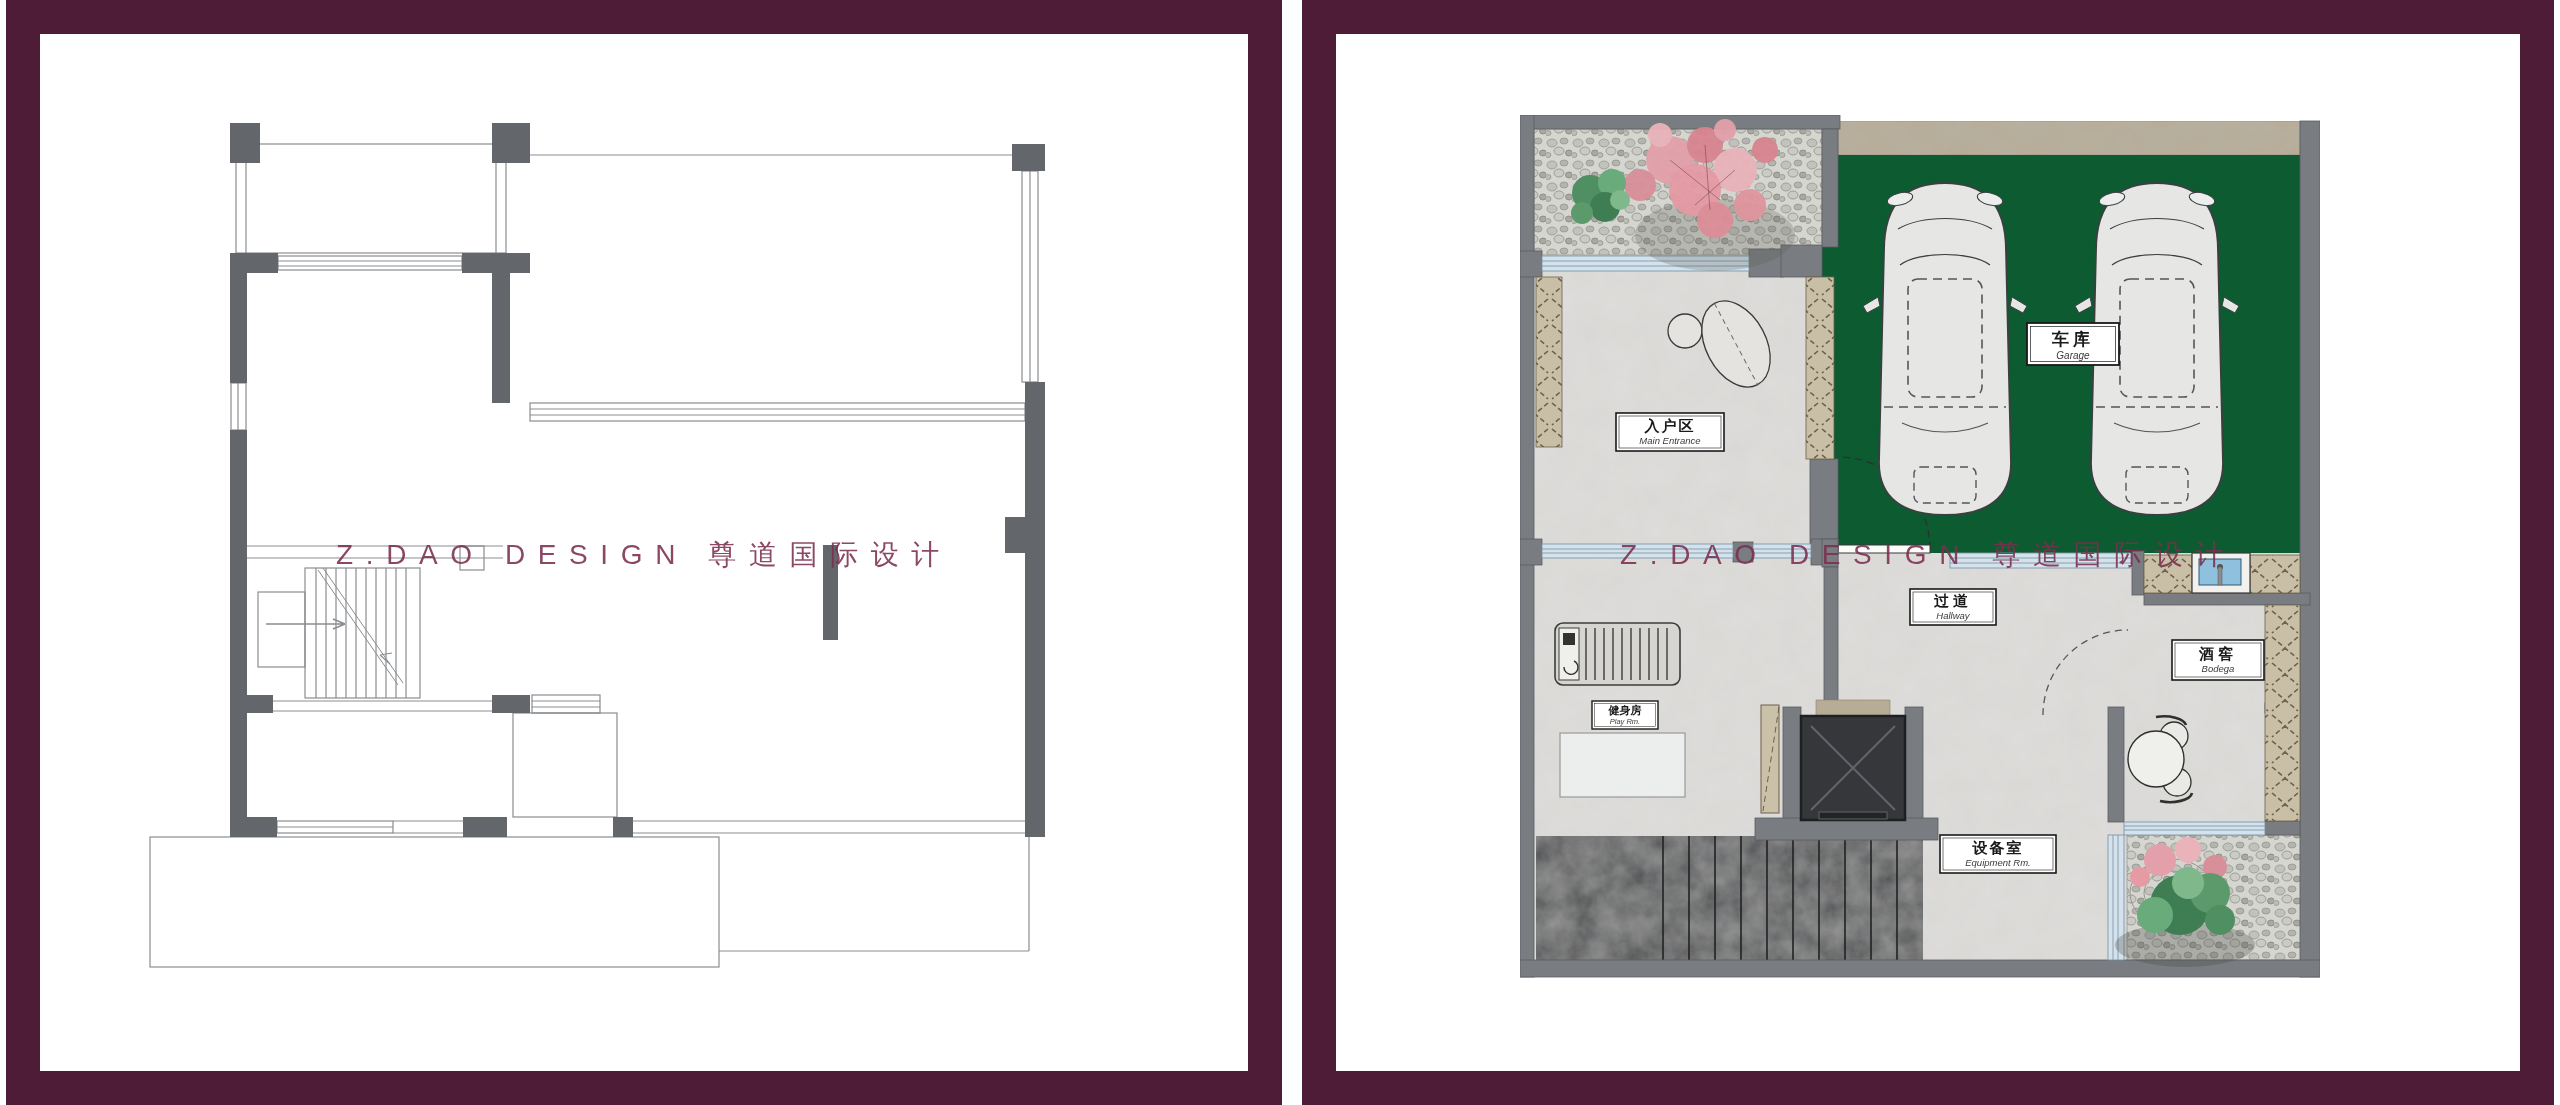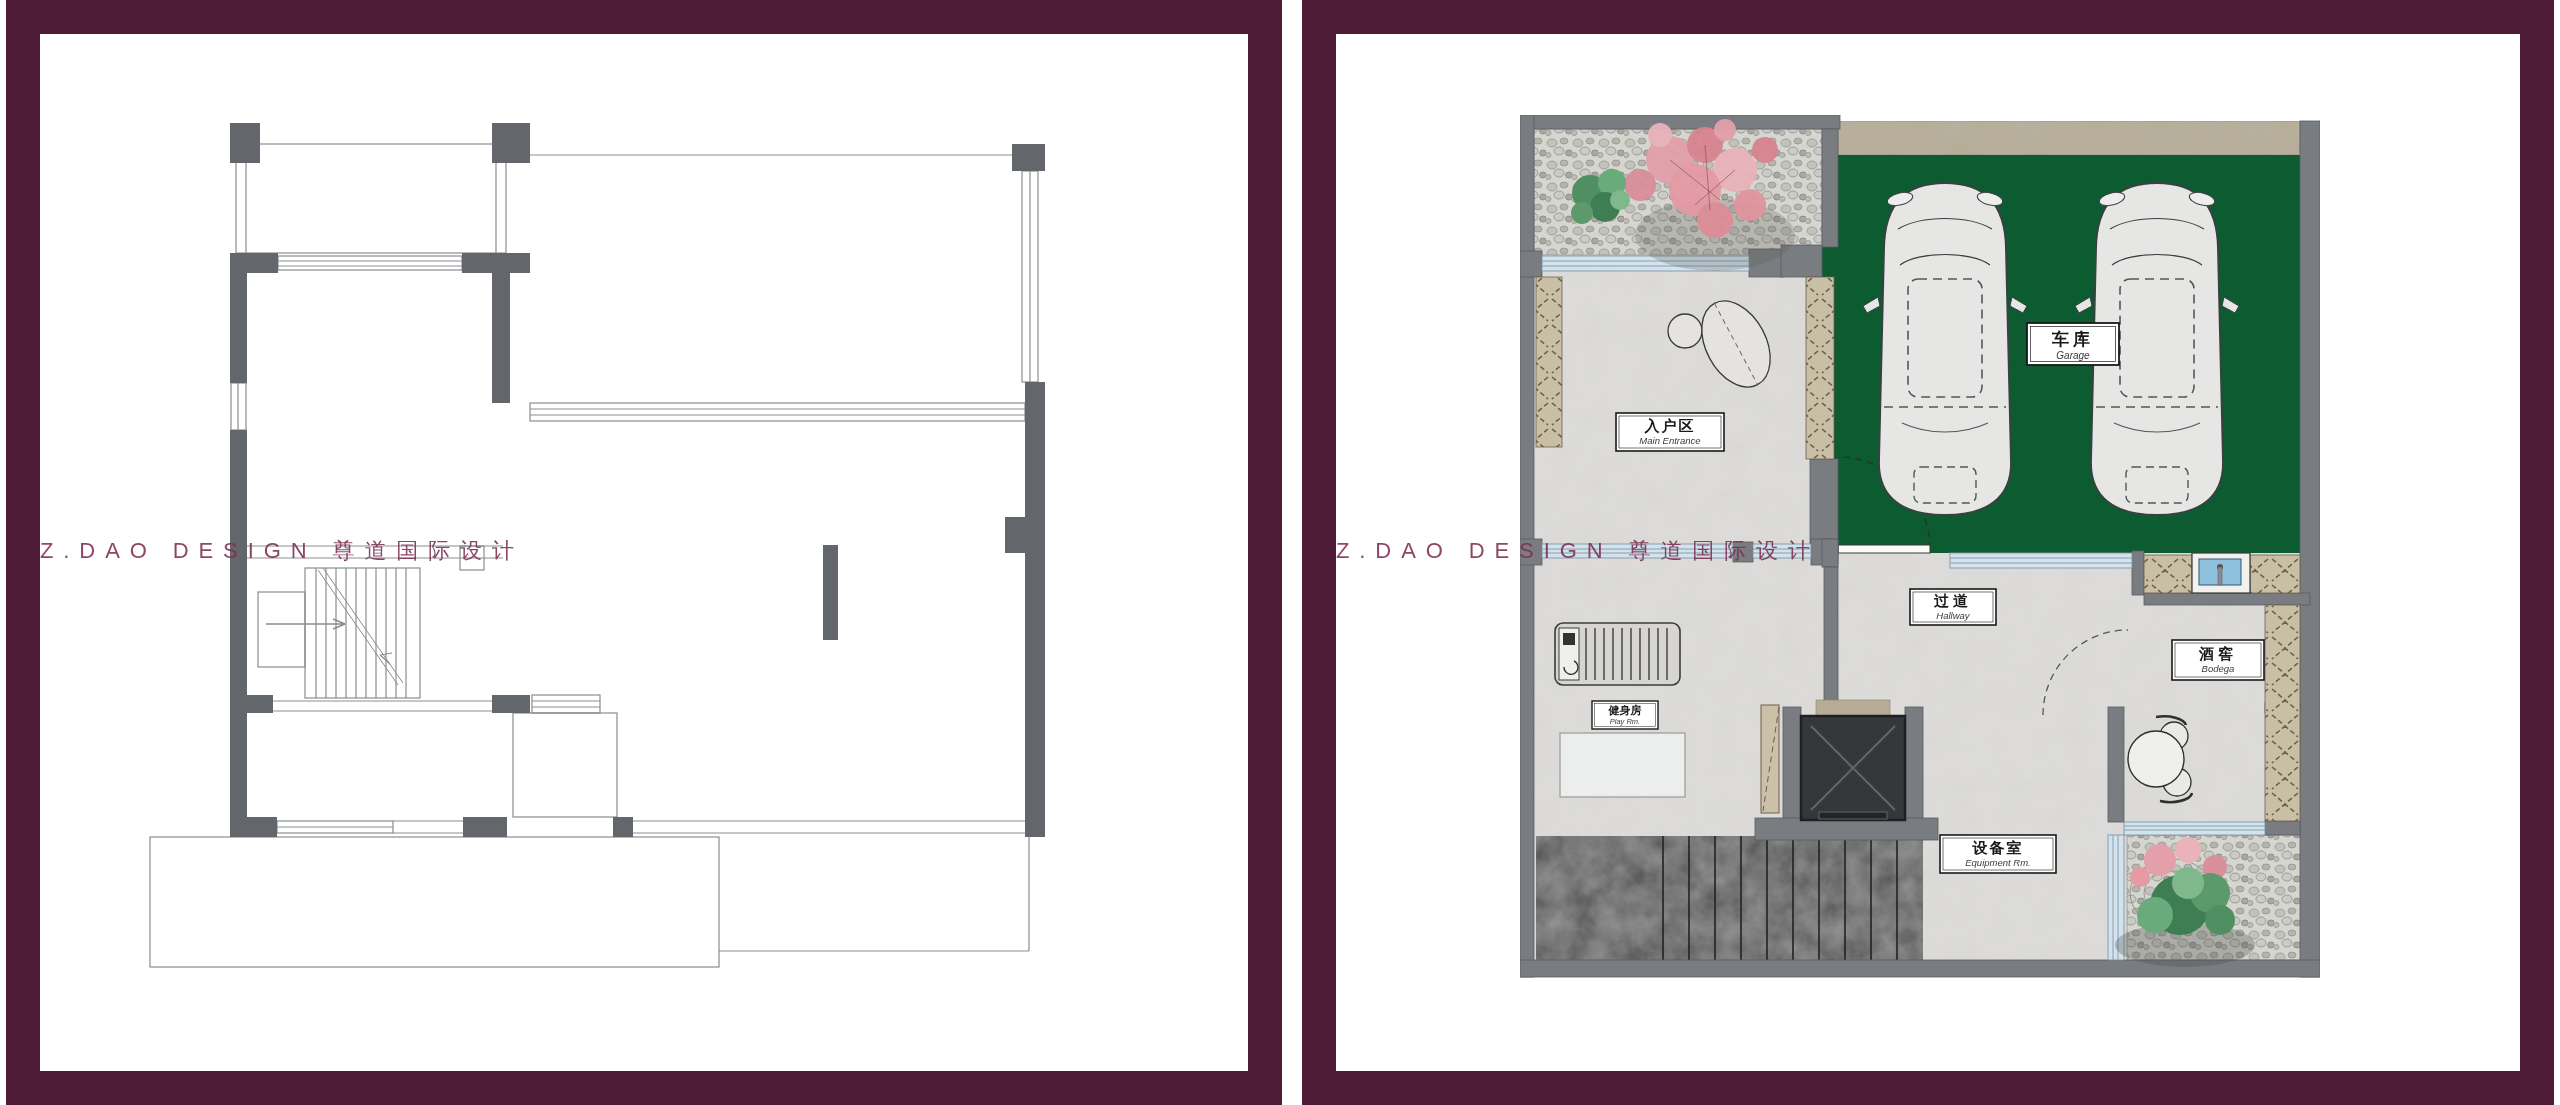--- a/index.html
+++ b/index.html
@@ -3,22 +3,22 @@
 <meta charset="utf-8">
 <style>
   html,body{margin:0;padding:0;background:#fff;}
   body{width:2560px;height:1105px;position:relative;overflow:hidden;
        font-family:"Liberation Sans", sans-serif;}
   .panel{position:absolute;top:0;height:1105px;border:34px solid #4e1c37;
          background:#ffffff;box-sizing:border-box;}
   #panel-left{left:6px;width:1276px;}
   #panel-right{left:1302px;width:1252px;}
   .plan-svg{position:absolute;}
-  .watermark{position:absolute;left:0;right:0;text-align:left;top:502px;
-             font-size:22px;letter-spacing:0.45em;color:#7c2f4f;opacity:.88;
+  .watermark{position:absolute;left:0;right:0;text-align:center;top:502px;
+             font-size:28px;letter-spacing:0.45em;color:#7c2f4f;opacity:.88;
              white-space:nowrap;font-family:"Liberation Sans",sans-serif;
              pointer-events:none;z-index:5;}
   svg text{font-family:"Liberation Sans",sans-serif;}
   .zh{font-weight:bold;fill:#1a1a1a;}
   .en{fill:#3a3a3a;font-style:italic;}
 </style>
 </head>
 <body>
 
 <div class="panel" id="panel-left">

